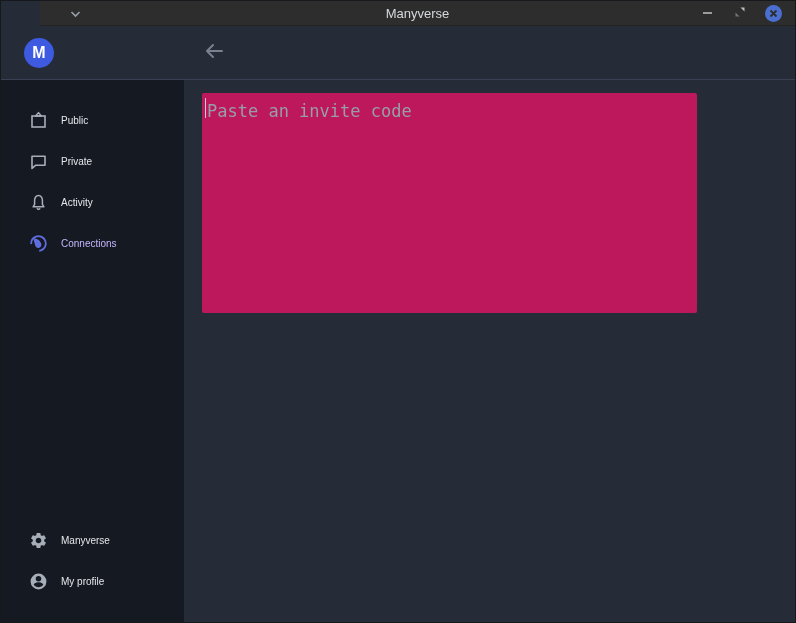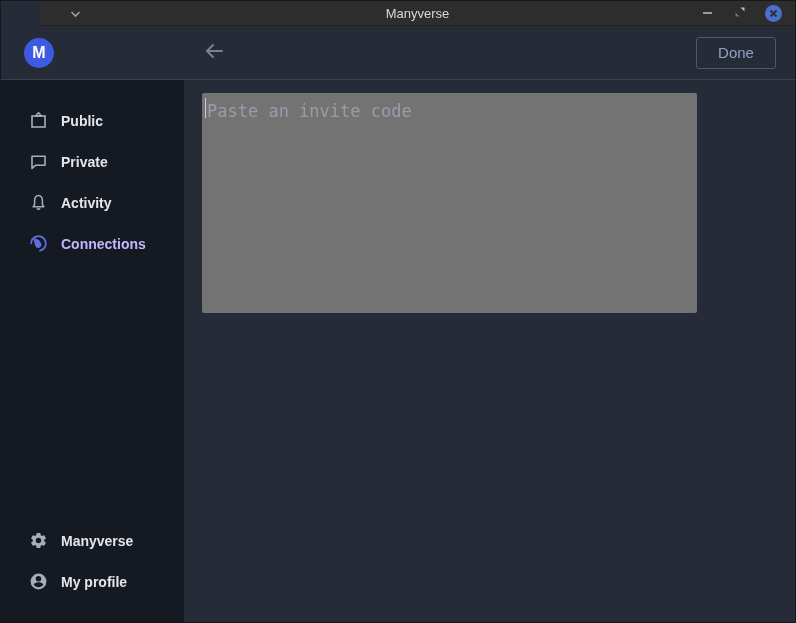--- a/index.html
+++ b/index.html
@@ -76,30 +76,30 @@
   }
   .nav-item {
     height:41px;
     display:flex; align-items:center;
     padding-left:28px;
     cursor:pointer;
   }
   .nav-item .icon { width:19px; height:19px; flex:0 0 19px; display:flex; align-items:center; justify-content:center; }
   .nav-item .label {
     margin-left:13px;
-    color:#e4e7ea; font-size:14px; font-weight:700;
+    color:#e4e7ea; font-size:10px; font-weight:400;
   }
   .nav-item.selected .label { color:#c4b5fd; }
   .sidebar-spacer { flex:1; }
 
   .content { flex:1; position:relative; background:#262b38; }
   .invite-textarea {
     position:absolute; left:18px; top:13px;
     width:495px; height:220px;
-    background:#737373;
+    background:#be185d;
     border:none; outline:none; resize:none;
     border-radius:2px;
     padding:6px 5px;
     font-family:"DejaVu Sans Mono", monospace;
     font-size:17px; line-height:24px;
     color:#e6e9ee;
   }
   .invite-textarea::placeholder { color:#969eab; }
   .text-caret {
     position:absolute; left:21px; top:18px;
@@ -148,21 +148,20 @@
     <div class="logo-zone">
       <div class="logo-circle">M</div>
     </div>
     <div class="back-btn">
       <span>
         <svg width="20" height="18" viewBox="0 0 20 18">
             <path d="M18 9 H3 M9 3 L3 9 L9 15" fill="none" stroke="#7a8090" stroke-width="2" stroke-linecap="round" stroke-linejoin="round"></path>
           </svg>
       </span>
     </div>
-    <button class="done-btn">Done</button>
   </div>
 
   <div class="app-body">
 
     <div class="sidebar">
 
       <div class="nav-item">
         <span class="icon">
           <svg width="19" height="19" viewBox="0 0 19 19">
             <rect x="3" y="5" width="13" height="11" fill="none" stroke="#a8aeb8" stroke-width="1.6"></rect>

